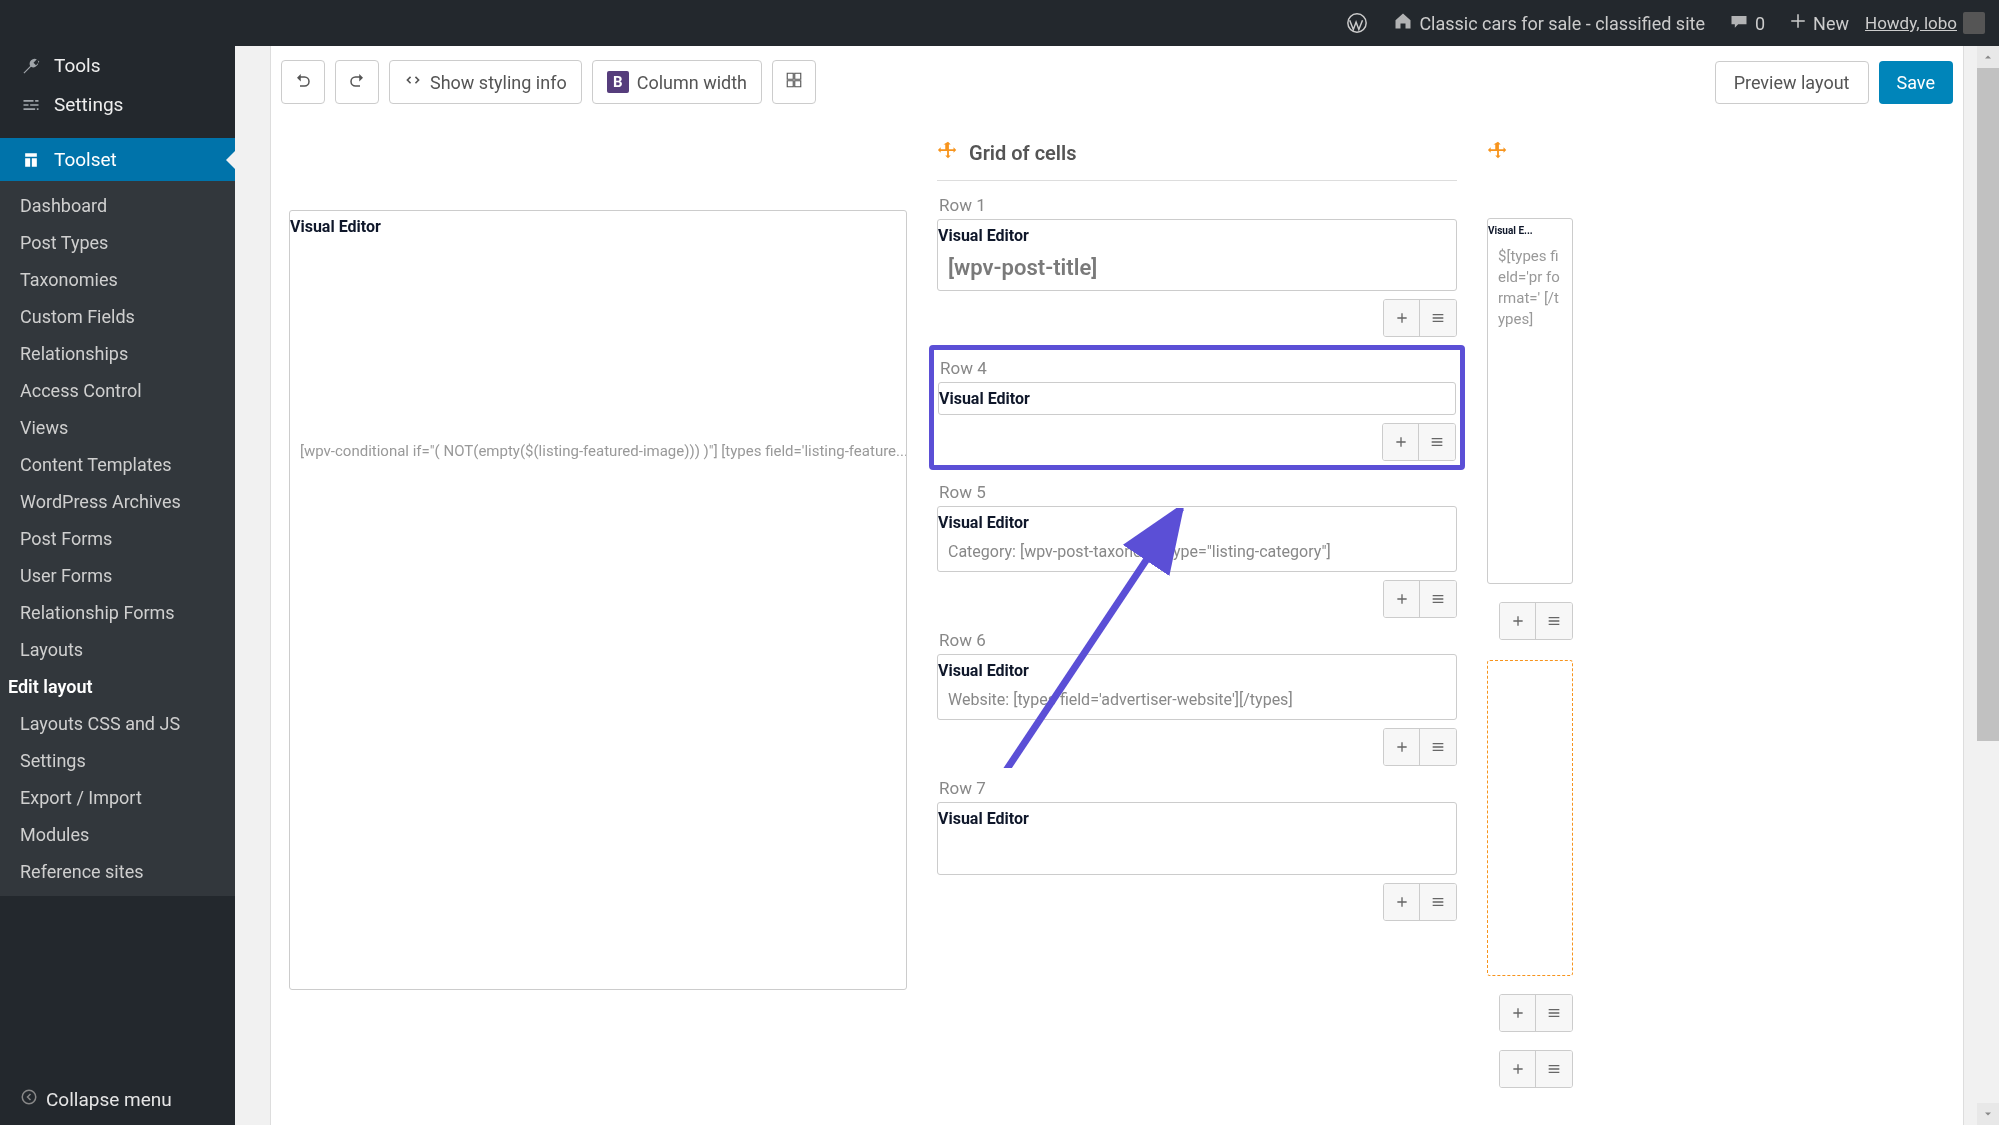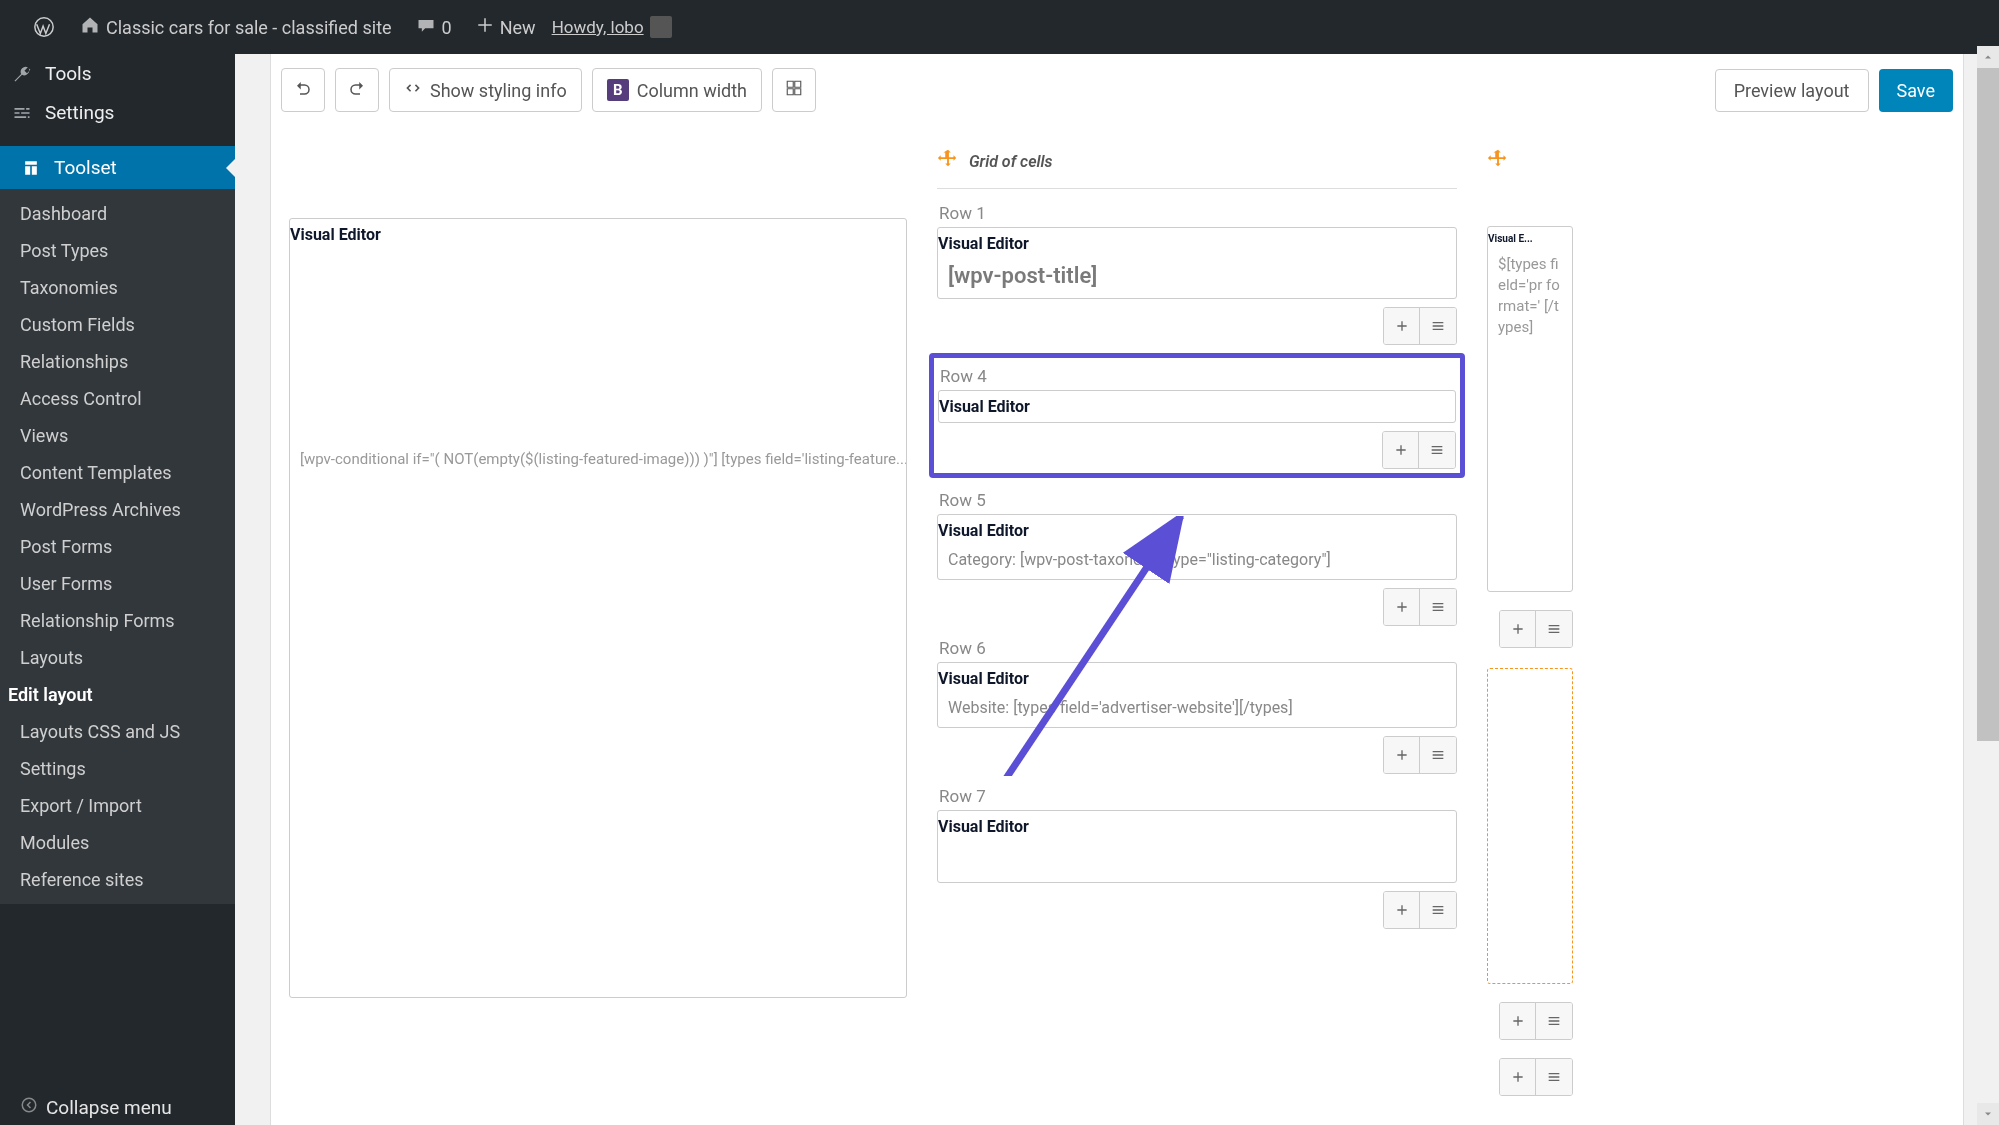--- a/index.html
+++ b/index.html
@@ -1,31 +1,31 @@
 <!DOCTYPE html>
 <html><head>
   <meta charset="utf-8">
   <style>
     * { margin: 0; padding: 0; box-sizing: border-box; font-family: -apple-system, BlinkMacSystemFont, "Segoe UI", Roboto, sans-serif; }
     body { background: #f1f1f1; width: 1999px; height: 1125px; overflow: hidden; }
     
-    .admin-bar { background: #23282d; height: 54px; display: flex; align-items: center; padding: 0 24px; color: #ccc; font-size: 18px; justify-content: flex-start; }
+    .admin-bar { background: #23282d; height: 46px; display: flex; align-items: center; padding: 0 6px; color: #ccc; font-size: 18px; justify-content: flex-end; }
     .admin-bar-left { display: flex; align-items: center; gap: 8px; }
     .admin-bar-right { display: flex; align-items: center; gap: 10px; font-size: 17px; text-decoration: underline; }
     .admin-bar-item { display: flex; align-items: center; gap: 6px; padding: 0 8px; cursor: pointer; }
     .wp-logo { width: 24px; height: 24px; display: flex; align-items: center; justify-content: center; }
     .house-icon, .comment-icon { opacity: 0.85; }
     .admin-bar .icon-spot svg { fill: #ccc; }
     .avatar { width: 22px; height: 22px; background: #555; border-radius: 2px; }
     
     .main-wrap { display: flex; height: calc(100% - 46px); }
     
     .sidebar { width: 235px; background: #23282d; color: #eee; display: flex; flex-direction: column; font-size: 19px; }
     .sidebar-item { padding: 10px 20px; display: flex; align-items: center; gap: 12px; cursor: pointer; }
-    .sidebar-item.top { padding: 8px 11px; }
+    .sidebar-item.top { padding: 8px 20px; }
     .sidebar-item .icon { width: 22px; height: 22px; display: flex; align-items: center; justify-content: center; }
     .sidebar-item .icon svg { fill: #a0a5aa; }
     .sidebar-item.active { background: #0073aa; color: #fff; position: relative; }
     .sidebar-item.active::after { content:''; position:absolute; right:-1px; top:50%; transform:translateY(-50%); border:10px solid transparent; border-right-color:#f1f1f1; }
     .sidebar-item.active .icon svg { fill: #fff; }
     .submenu { background: #32373c; padding: 6px 0; }
     .submenu-item { padding: 8px 20px; font-size: 18px; color: #cfcfcf; cursor: pointer; }
     .submenu-item.active { color: #fff; font-weight: 600; padding-left: 8px; }
     .collapse-menu { margin-top: auto; padding: 14px 20px; display: flex; align-items: center; gap: 8px; cursor: pointer; color: #e5e5e5; }
     
@@ -49,21 +49,21 @@
     
     .cell { border: 1px solid #ccc; background: #fff; border-radius: 3px; }
     .cell-header { text-align: left; font-size: 16px; color: #0f172a; padding: 6px 0; font-weight: 700; }
     .cell-body { padding: 4px 10px 10px 10px; color: #888; font-size: 16px; }
     
     .big-cell { height: 780px; }
     .big-cell .cell-body { padding-top: 200px; text-align: left; font-size: 15px; color: #999; white-space: nowrap; overflow: hidden; }
     
     .grid-header { display: flex; align-items: center; gap: 10px; padding: 8px 0 14px 0; border-bottom: 1px solid #ddd; margin-bottom: 10px; position: relative; }
     .grid-header .move-icon { color: #f7941d; }
-    .grid-title { font-size: 16px; color: #555; font-weight: 600; font-style: italic; }
+    .grid-title { font-size: 20px; color: #555; font-weight: 600; }
     
     .row-label { font-size: 17px; color: #888; padding: 4px 2px; }
     .row-block { margin-bottom: 8px; }
     .row-block.highlighted { border: 5px solid #5b4fd6; border-radius: 4px; padding: 4px; margin-left: -8px; margin-right: -8px; }
     
     .cell-mid { border: 1px solid #ccc; border-radius: 3px; }
     .cell-mid .cell-body { min-height: 20px; }
     .title-content { font-size: 22px; font-weight: 600; color: #7a7a7a; }
     
     .row-actions { display: flex; justify-content: flex-end; padding: 8px 0 0 0; }

